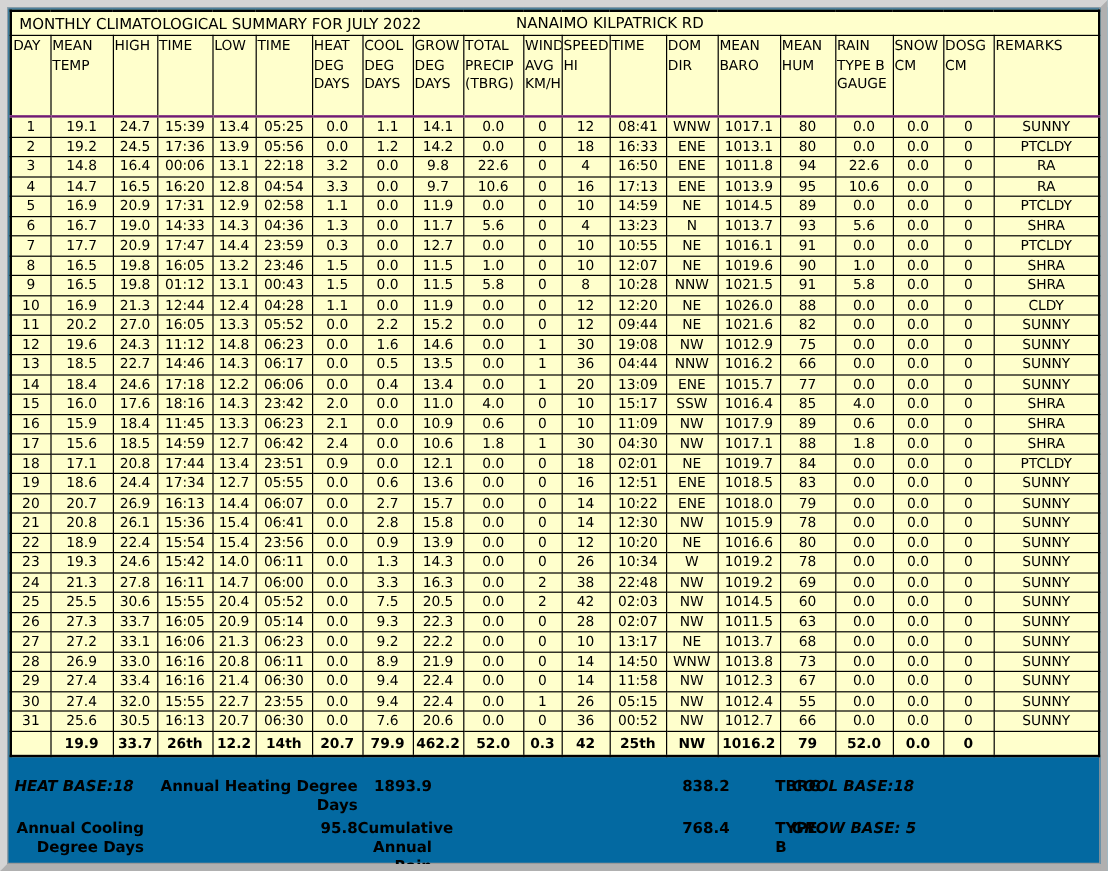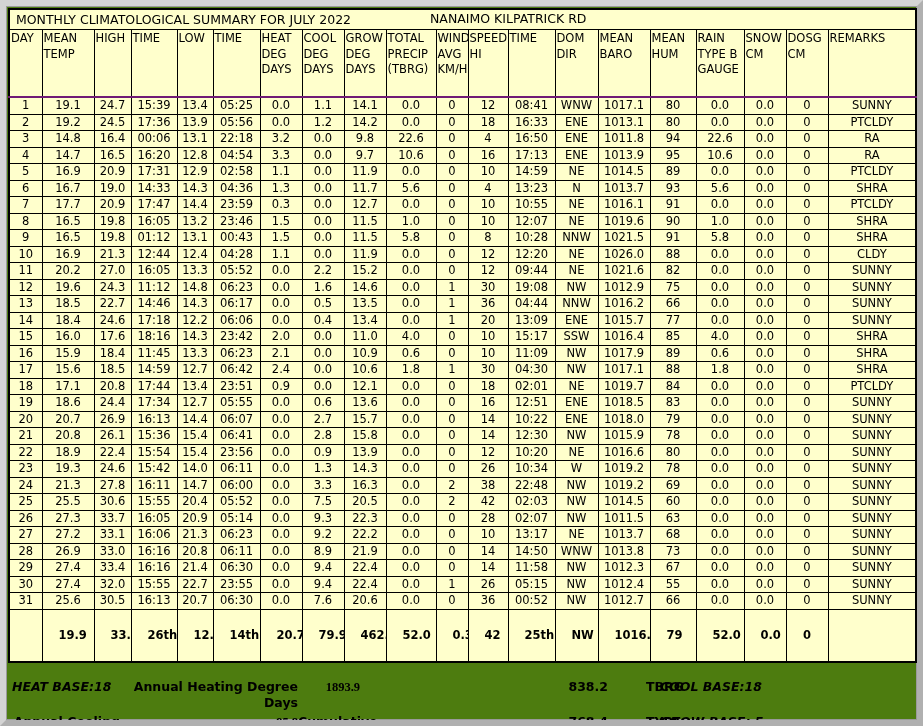--- a/index.html
+++ b/index.html
@@ -2,21 +2,21 @@
 <html><head>
 <meta charset="utf-8">
 <style>
   html, body { margin: 0; padding: 0; background: #e8e8e8; }
   .frame {
     width: 923px; height: 726px; box-sizing: border-box;
     border: 6px solid #c0c0c0;
     border-top-color: #d4d4d4; border-left-color: #d4d4d4;
     border-right-color: #b0b0b0; border-bottom-color: #b0b0b0;
     box-shadow: inset 0 0 0 1px #9a9a9a;
-    background: #4d7c0f;
+    background: #0369a1;
     font-family: "DejaVu Sans", "Liberation Sans", sans-serif;
     overflow: hidden;
   }
   .page { padding: 2px 2px 0 2px; }
   table.climate {
     width: 907px; table-layout: fixed; border-collapse: collapse;
     border: 2px solid #000; background: #ffffcc; color: #000;
   }
   table.climate td { border: 1px solid #000; overflow: hidden; }
   tr.title-row td {
@@ -28,30 +28,30 @@
     font-size: 11.5px; vertical-align: top;
     white-space: pre-line; line-height: 1.35; height: 64px; padding-top: 1px;
     border-bottom: 2px solid #701a75;
   }
   tbody td {
     font-size: 11.5px; text-align: center; height: 15.5px;
     line-height: 15.5px; padding: 0; white-space: nowrap;
   }
   tfoot td {
     font-size: 11.5px; font-weight: bold; text-align: center;
-    height: 19px; border-top: 3px solid #000; padding: 16px;
+    height: 19px; border-top: 3px solid #000; padding: 0;
   }
   .footer {
     margin: 16px 0 0 4px; font-size: 12.5px; font-weight: bold; color: #000;
     display: grid; grid-template-columns: 108px 178px 62px 248px 52px auto;
     row-gap: 3px; line-height: 16px;
   }
   .footer .f-base   { text-align: left; font-style: italic; }
   .footer .f-label  { text-align: right; }
-  .footer .f-value  { text-align: right; font-family: Liberation Serif, serif; }
+  .footer .f-value  { text-align: right; }
   .footer .f-label2 { text-align: right; }
   .footer .f-value2 { text-align: right; }
   .footer .f-note   { text-align: left; padding-left: 38px; }
 </style>
 </head>
 <body>
 
 <div class="frame">
   <div class="page">
 

